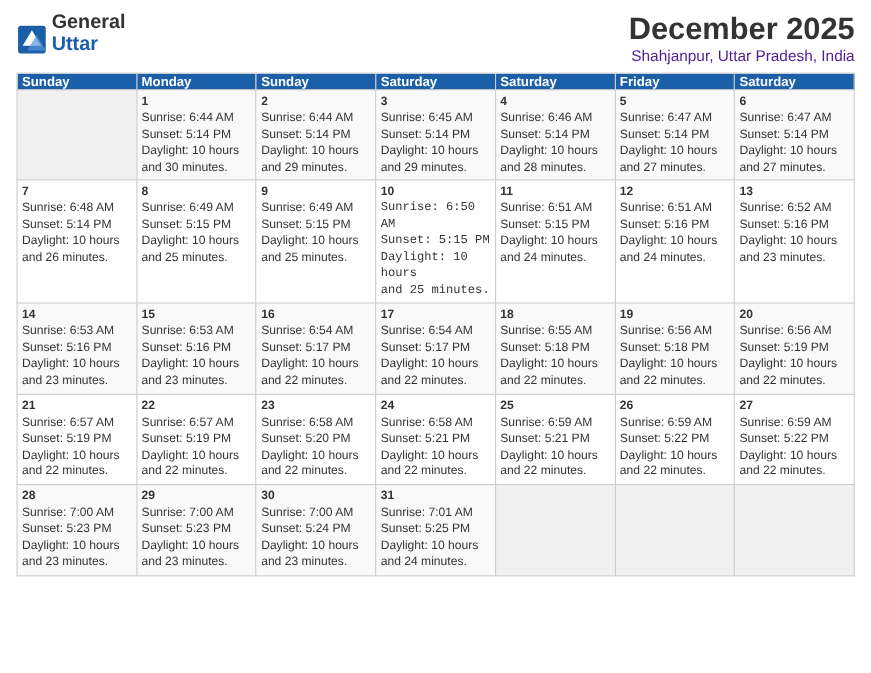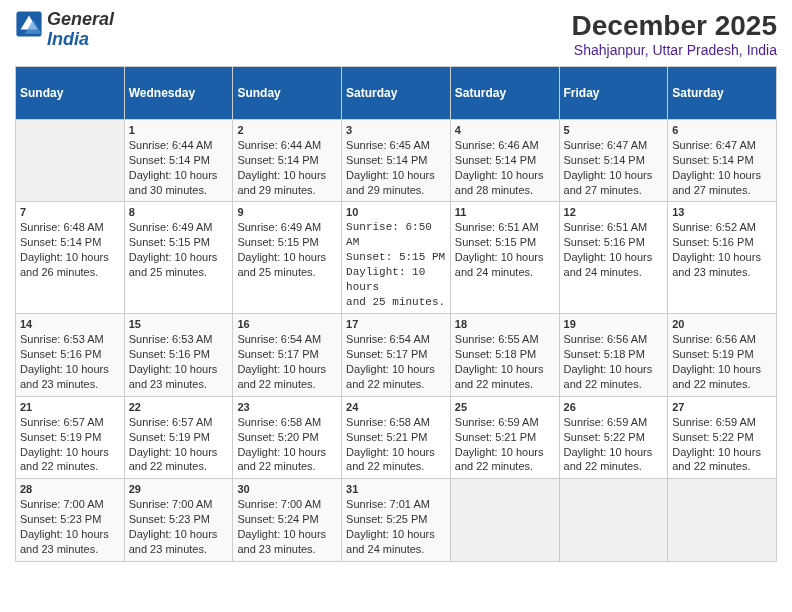--- a/index.html
+++ b/index.html
@@ -17,22 +17,21 @@
       background: #fff;
     }
     .header {
       display: flex;
       justify-content: space-between;
       align-items: flex-start;
       margin-bottom: 8px;
     }
     .logo {
       display: flex;
-      align-items: flex-start;
-      font-style: italic;
+      align-items: flex-end;
     }
     .logo-text {
       font-size: 18px;
       font-weight: bold;
       color: #333;
       line-height: 1.1;
     }
     .logo-text .blue { color: #1a5fa8; }
     .logo-icon {
       width: 28px;
@@ -54,21 +53,21 @@
     table {
       width: 100%;
       border-collapse: collapse;
       table-layout: fixed;
     }
     thead tr th {
       background: #1a5fa8;
       color: #fff;
       font-size: 12px;
       font-weight: bold;
-      padding: 19px 4px;
+      padding: 0 4px;
       text-align: left;
       border: 1px solid #ccc;
     }
     tbody tr td {
       border: 1px solid #ccc;
       vertical-align: top;
       padding: 4px 4px;
       height: 82px;
       font-size: 10px;
       color: #333;
@@ -98,35 +97,35 @@
 <div class="page">
   <div class="header">
     <div class="logo">
       <svg class="logo-icon" viewBox="0 0 40 40">
         <rect x="2" y="2" width="36" height="36" rx="4" fill="#1a5fa8"></rect>
         <polygon points="20,8 32,28 8,28" fill="white"></polygon>
         <polygon points="26,14 38,34 14,34" fill="#5599dd" opacity="0.7"></polygon>
       </svg>
       <div class="logo-text">
         <div>General</div>
-        <div class="blue">India</div>
+        <div class="blue">Uttar</div>
       </div>
     </div>
     <div class="title-block">
       <div class="calendar-title">December 2025</div>
       <div class="calendar-subtitle">Shahjanpur, Uttar Pradesh, India</div>
     </div>
   </div>
 
   <table>
     <thead>
       <tr>
 
       <th>Sunday</th>
-          <th>Wednesday</th>
+          <th>Monday</th>
           <th>Sunday</th>
           <th>Saturday</th>
           <th>Saturday</th>
           <th>Friday</th>
           <th>Saturday</th>
         </tr>
     </thead>
     <tbody id="calendar-body">
     <tr>
           <td class="empty-cell"></td>

